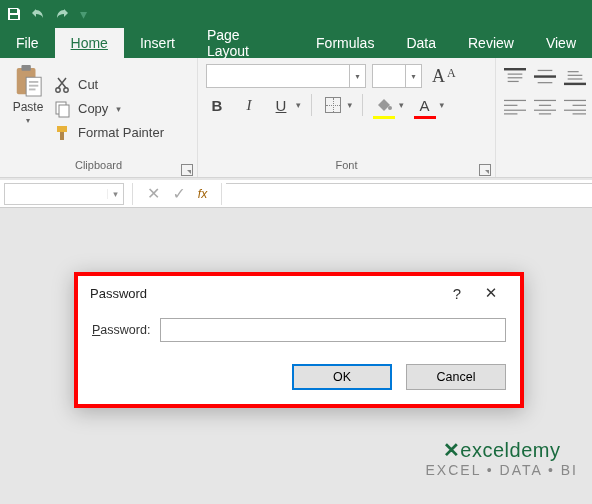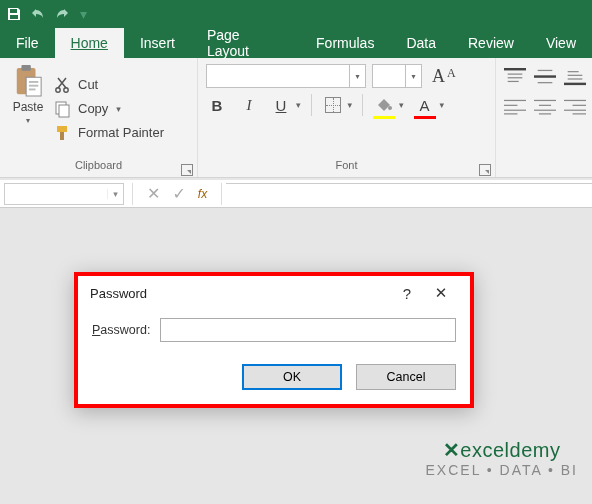--- a/index.html
+++ b/index.html
@@ -70,21 +70,21 @@
 .namebox .dd { width: 16px; text-align: center; font-size: 9px; color: #888; border-left: 1px solid #eee; }
 .fx-area { display: flex; align-items: center; gap: 12px; padding: 0 10px; color: #aaa; }
 .fx-area .fx { font-style: italic; font-size: 12px; color: #a16207; }
 .fvdiv { width: 1px; height: 22px; background: #ddd; margin: 0 4px; }
 .formula-in { flex: 1; height: 22px; border-top: 1px solid #ccc; }
 
 
 .sheet-bg { position: absolute; top: 210px; left: 0; right: 0; bottom: 0; background: #e6e6e6; }
 
 
-.dialog-outer { position: absolute; left: 74px; top: 272px; width: 400px; border: 4px solid #ff0000; background: #fff; box-shadow: 0 4px 20px rgba(0,0,0,.25); }
+.dialog-outer { position: absolute; left: 74px; top: 272px; width: 450px; border: 4px solid #ff0000; background: #fff; box-shadow: 0 4px 20px rgba(0,0,0,.25); }
 .dlg-title { height: 34px; display: flex; align-items: center; padding: 0 12px; font-size: 13px; color: #222; }
 .dlg-title .sp { flex: 1; }
 .dlg-title .tbtn { width: 34px; height: 34px; display: flex; align-items: center; justify-content: center; font-size: 15px; color: #333; }
 .dlg-body { padding: 8px 14px 16px; font-size: 12.5px; color: #333; }
 .dlg-msg { margin-bottom: 16px; }
 .dlg-row { display: flex; align-items: center; gap: 10px; }
 .dlg-label .ul { text-decoration: underline; }
 .dlg-input { flex: 1; height: 24px; border: 1px solid #aaa; padding: 0 4px; font-size: 13px; outline: none; }
 .dlg-btns { display: flex; justify-content: flex-end; gap: 14px; padding: 6px 14px 14px; }
 .dlg-btn { width: 100px; height: 26px; border: 1px solid #aaa; background: #e1e1e1; font-size: 12.5px; display: flex; align-items: center; justify-content: center; }

